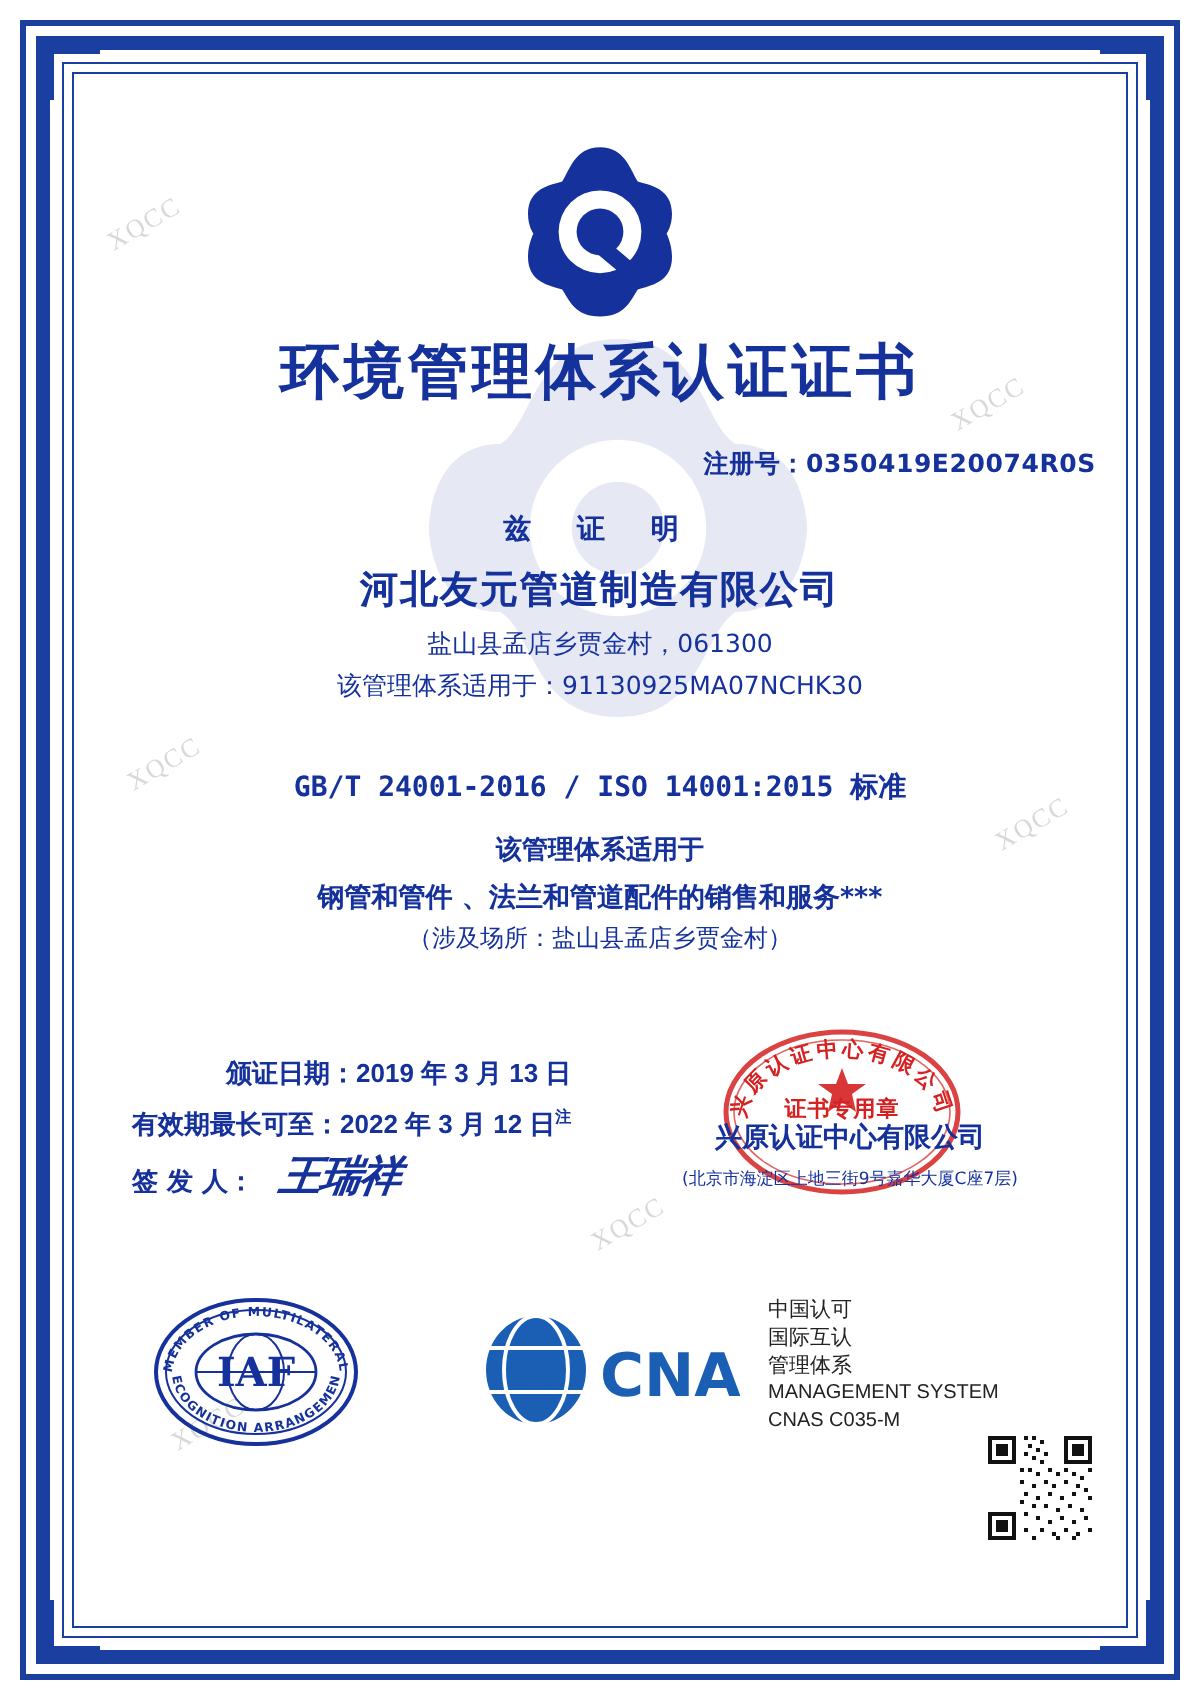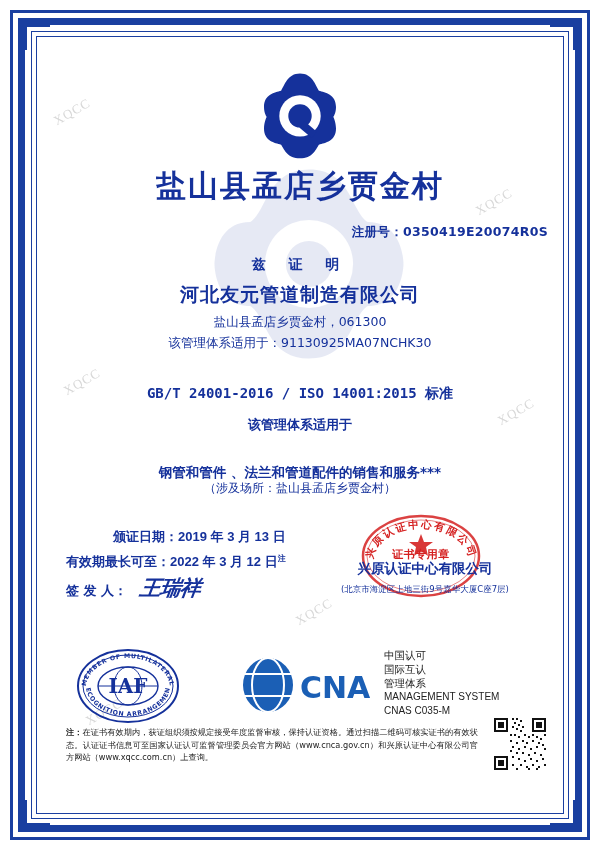--- a/index.html
+++ b/index.html
@@ -152,24 +152,23 @@
   }
   .scope-lead {
     top: 372px;
     font-size: 13px;
     font-weight: bold;
   }
   .scope {
     top: 396px;
     font-size: 13.5px;
     font-weight: bold;
-    margin-top: 24px;
   }
   .site {
-    top: 436px;
+    top: 417px;
     font-size: 12px;
     font-family: Liberation Serif, serif;
   }
 
   
   .dates {
     position: absolute;
     left: 22px;
     top: 482px;
     color: #15319b;
@@ -322,21 +321,21 @@
     <div class="logo-wrap">
       <svg viewBox="0 0 100 100" width="90" height="90">
         <path d="M50 4 C36 4 33 17 29 23 C22 25 10 27 10 41 C10 48 13 52 13 52 C13 52 10 58 10 65 C10 79 22 81 29 83 C33 89 36 98 50 98 C64 98 67 89 71 83 C78 81 90 79 90 65 C90 58 87 52 87 52 C87 52 90 48 90 41 C90 27 78 25 71 23 C67 17 64 4 50 4 Z" fill="#15319b"></path>
         <circle cx="50" cy="51" r="23" fill="#ffffff"></circle>
         <circle cx="50" cy="51" r="13" fill="#15319b"></circle>
         <rect x="55" y="57" width="18" height="9" transform="rotate(40 55 57)" fill="#15319b"></rect>
         <rect x="14" y="47" width="72" height="9" fill="#ffffff" opacity="0"></rect>
       </svg>
     </div>
 
-    <div class="main-title">盐山县孟店乡贾金村</div>
+    <div class="main-title">环境管理体系认证证书</div>
 
     <div class="reg-no">
       <span>注册号：</span><span>0350419E20074R0S</span>
     </div>
 
     <div class="ctr hereby">兹    证    明</div>
     <div class="ctr company">河北友元管道制造有限公司</div>
     <div class="ctr addr">盐山县孟店乡贾金村，061300</div>
     <div class="ctr credit">该管理体系适用于：91130925MA07NCHK30</div>
     <div class="ctr standard">GB/T 24001-2016 / ISO 14001:2015 标准</div>
@@ -462,18 +461,15 @@
         <rect x="34" y="50" width="2" height="2"></rect>
           <rect x="40" y="48" width="2" height="2"></rect>
           <rect x="46" y="50" width="2" height="2"></rect>
         <rect x="52" y="48" width="2" height="2"></rect>
           <rect x="24" y="52" width="2" height="2"></rect>
           <rect x="36" y="52" width="2" height="2"></rect>
         <rect x="44" y="52" width="2" height="2"></rect>
       </g>
     </svg>
 
-    <div class="note">
-      <span class="lbl">注：</span><span>在证书有效期内，获证组织须按规定接受年度监督审核，保持认证资格。通过扫描二维码可核实证书的有效状态。认证证书信息可至国家认证认可监督管理委员会官方网站（www.cnca.gov.cn）和兴原认证中心有限公司官方网站（www.xqcc.com.cn）上查询。</span>
-    </div>
 
   </div>
 </div>
 
 </body></html>

